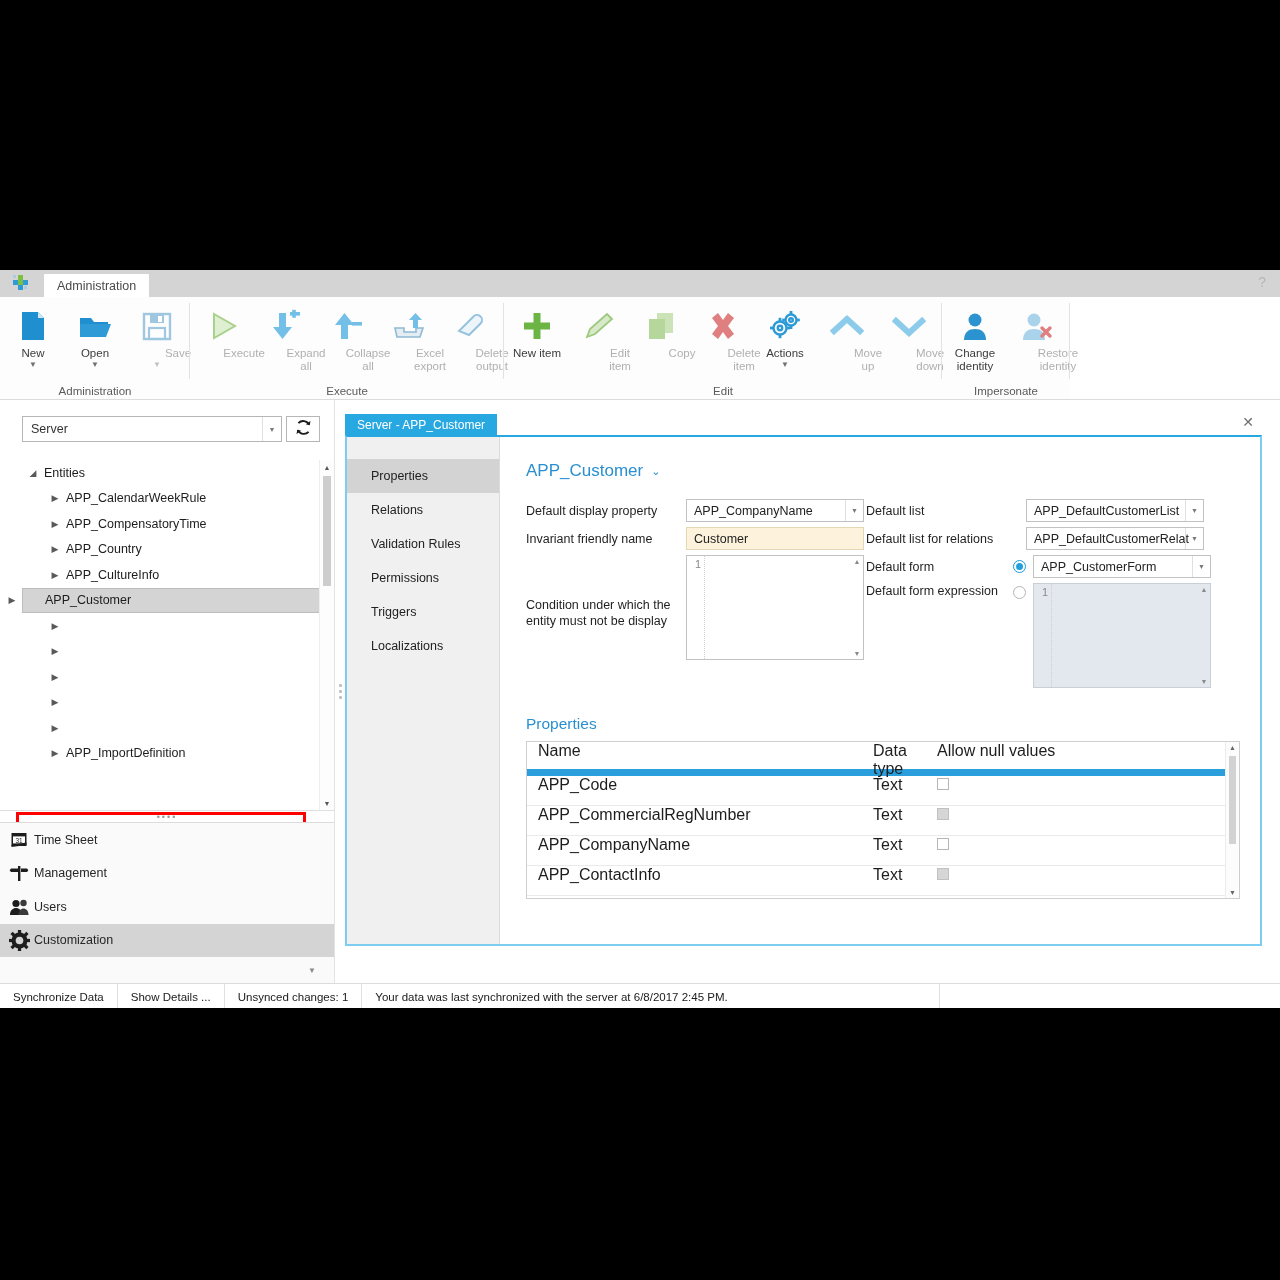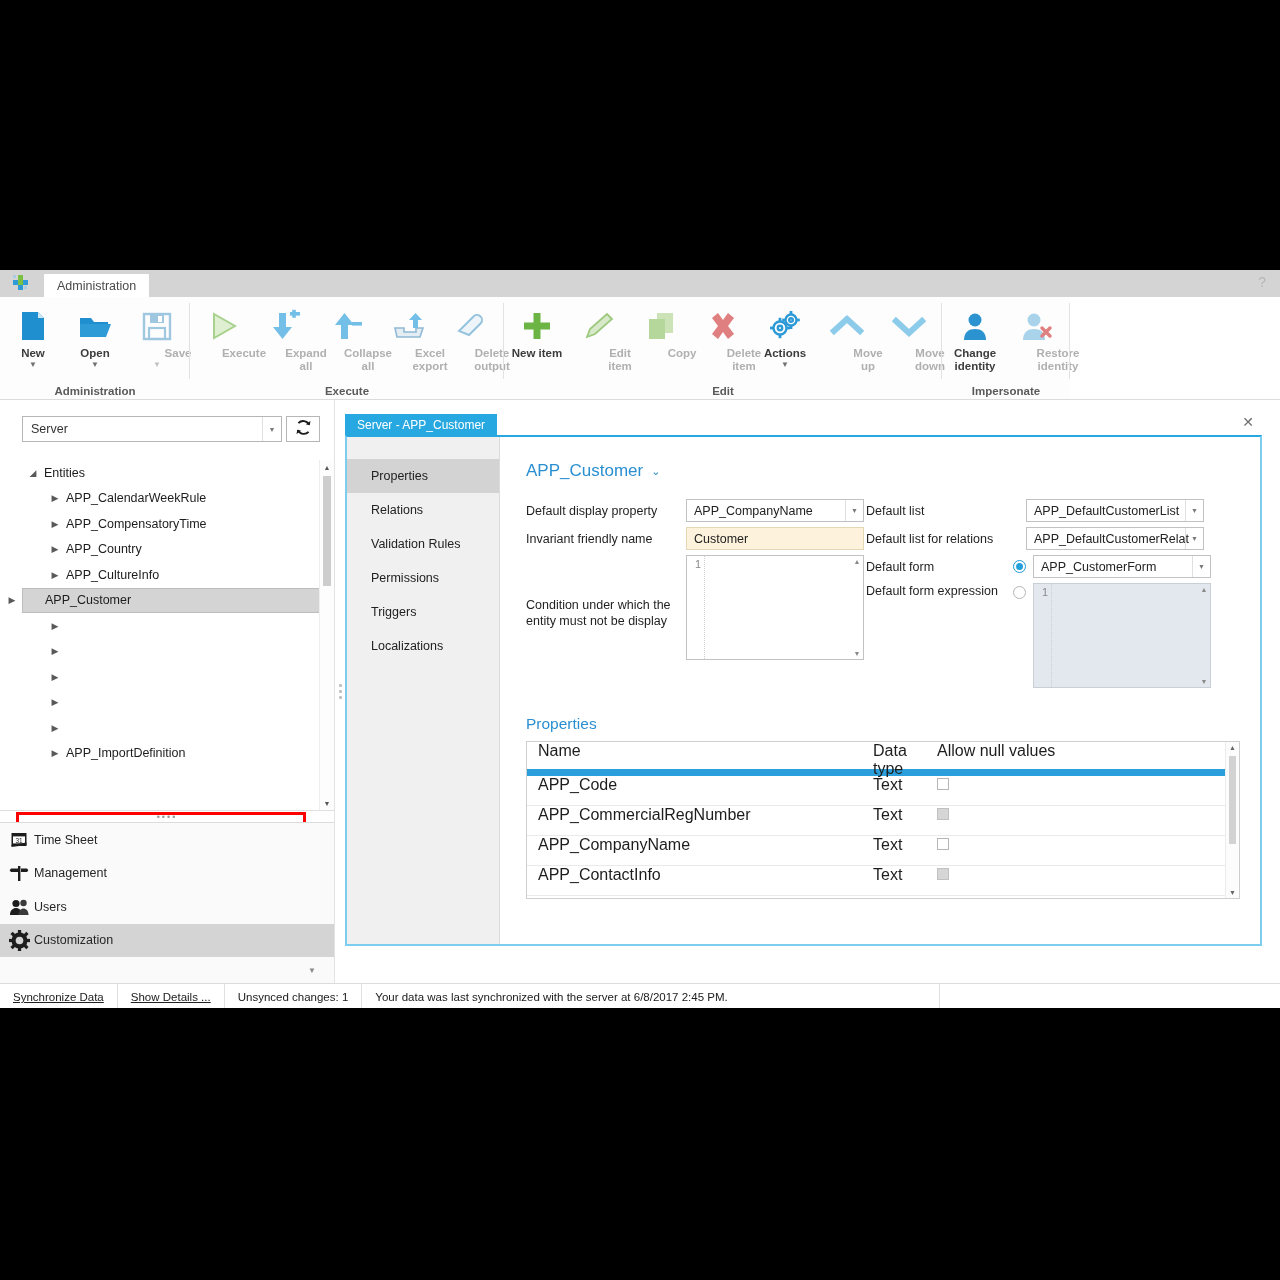--- a/index.html
+++ b/index.html
@@ -52,21 +52,20 @@
     position: relative;
     height: 102px;
     background: #fdfdfd;
     display: flex;
     border-bottom: 1px solid #dcdcdc;
   }
   .rib-group {
     display: flex; flex-direction: column;
     position: relative;
     padding: 0 2px;
-    font-weight: bold;
   }
   .rib-group.sep::after {
     content: ""; position: absolute; right: 0; top: 6px; bottom: 20px;
     width: 1px; background: #e2e2e2;
   }
   .rib-items {
     display: flex; flex: 1; align-items: flex-start; padding-top: 6px;
   }
   .rib-btn {
     width: 62px;
@@ -390,21 +389,21 @@
     border-top: 1px solid #dcdcdc;
     display: flex; align-items: center;
     font-size: 11.5px; color: #202020;
     background: #ffffff;
   }
   .sb-cell {
     padding: 0 13px;
     height: 26px; display: flex; align-items: center;
     border-right: 1px solid #e0e0e0;
   }
-  .sb-cell.link { text-decoration: underline; }
+  .sb-cell.link { }
   .sb-cell.wide { flex: 1; border-right: 1px solid #e0e0e0; }
   .sb-cell.tail { flex: 0 0 314px; border-right: none; }
 </style>
 </head>
 <body>
 
 <div id="app">
 
   <div class="ribbon-tabs">
     <div class="logo">

